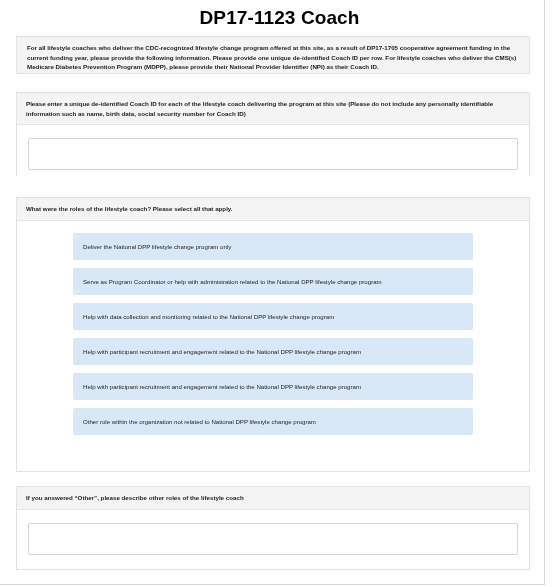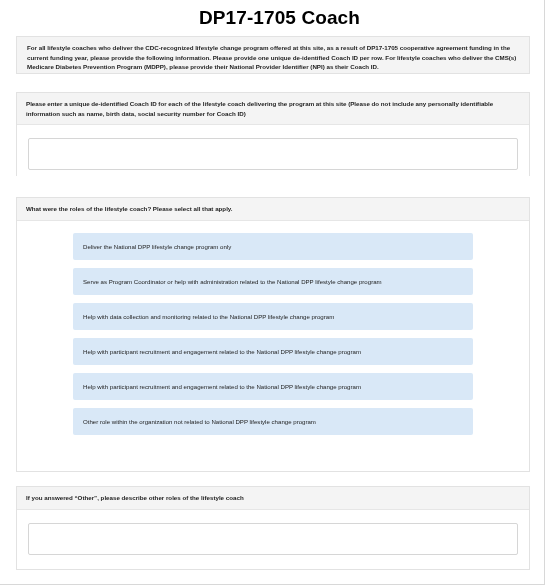--- a/index.html
+++ b/index.html
@@ -138,21 +138,21 @@
     padding: 0 6px;
     outline: none;
   }
   .text-input::placeholder { color: #b4b4b4; }
 </style>
 </head>
 <body>
 
 <div class="page-frame"></div>
 
-<h1 class="page-title">DP17-1705 Coach</h1>
+<h1 class="page-title">DP17-1123 Coach</h1>
 
 <section class="panel" id="intro-panel">
   <div class="panel-header">
     <span class="panel-header-text">For all lifestyle coaches who deliver the CDC-recognized lifestyle change program offered at this site, as a result of DP17-1705 cooperative agreement funding in the current funding year, please provide the following information. Please provide one unique de-identified Coach ID per row. For lifestyle coaches who deliver the CMS(s) Medicare Diabetes Prevention Program (MDPP), please provide their National Provider Identifier (NPI) as their Coach ID.</span>
   </div>
 </section>
 
 <section class="panel" id="coach-id-panel">
   <div class="panel-header">
     <span class="panel-header-text">Please enter a unique de-identified Coach ID for each of the lifestyle coach delivering the program at this site (Please do not include any personally identifiable information such as name, birth data, social security number for Coach ID)</span>

